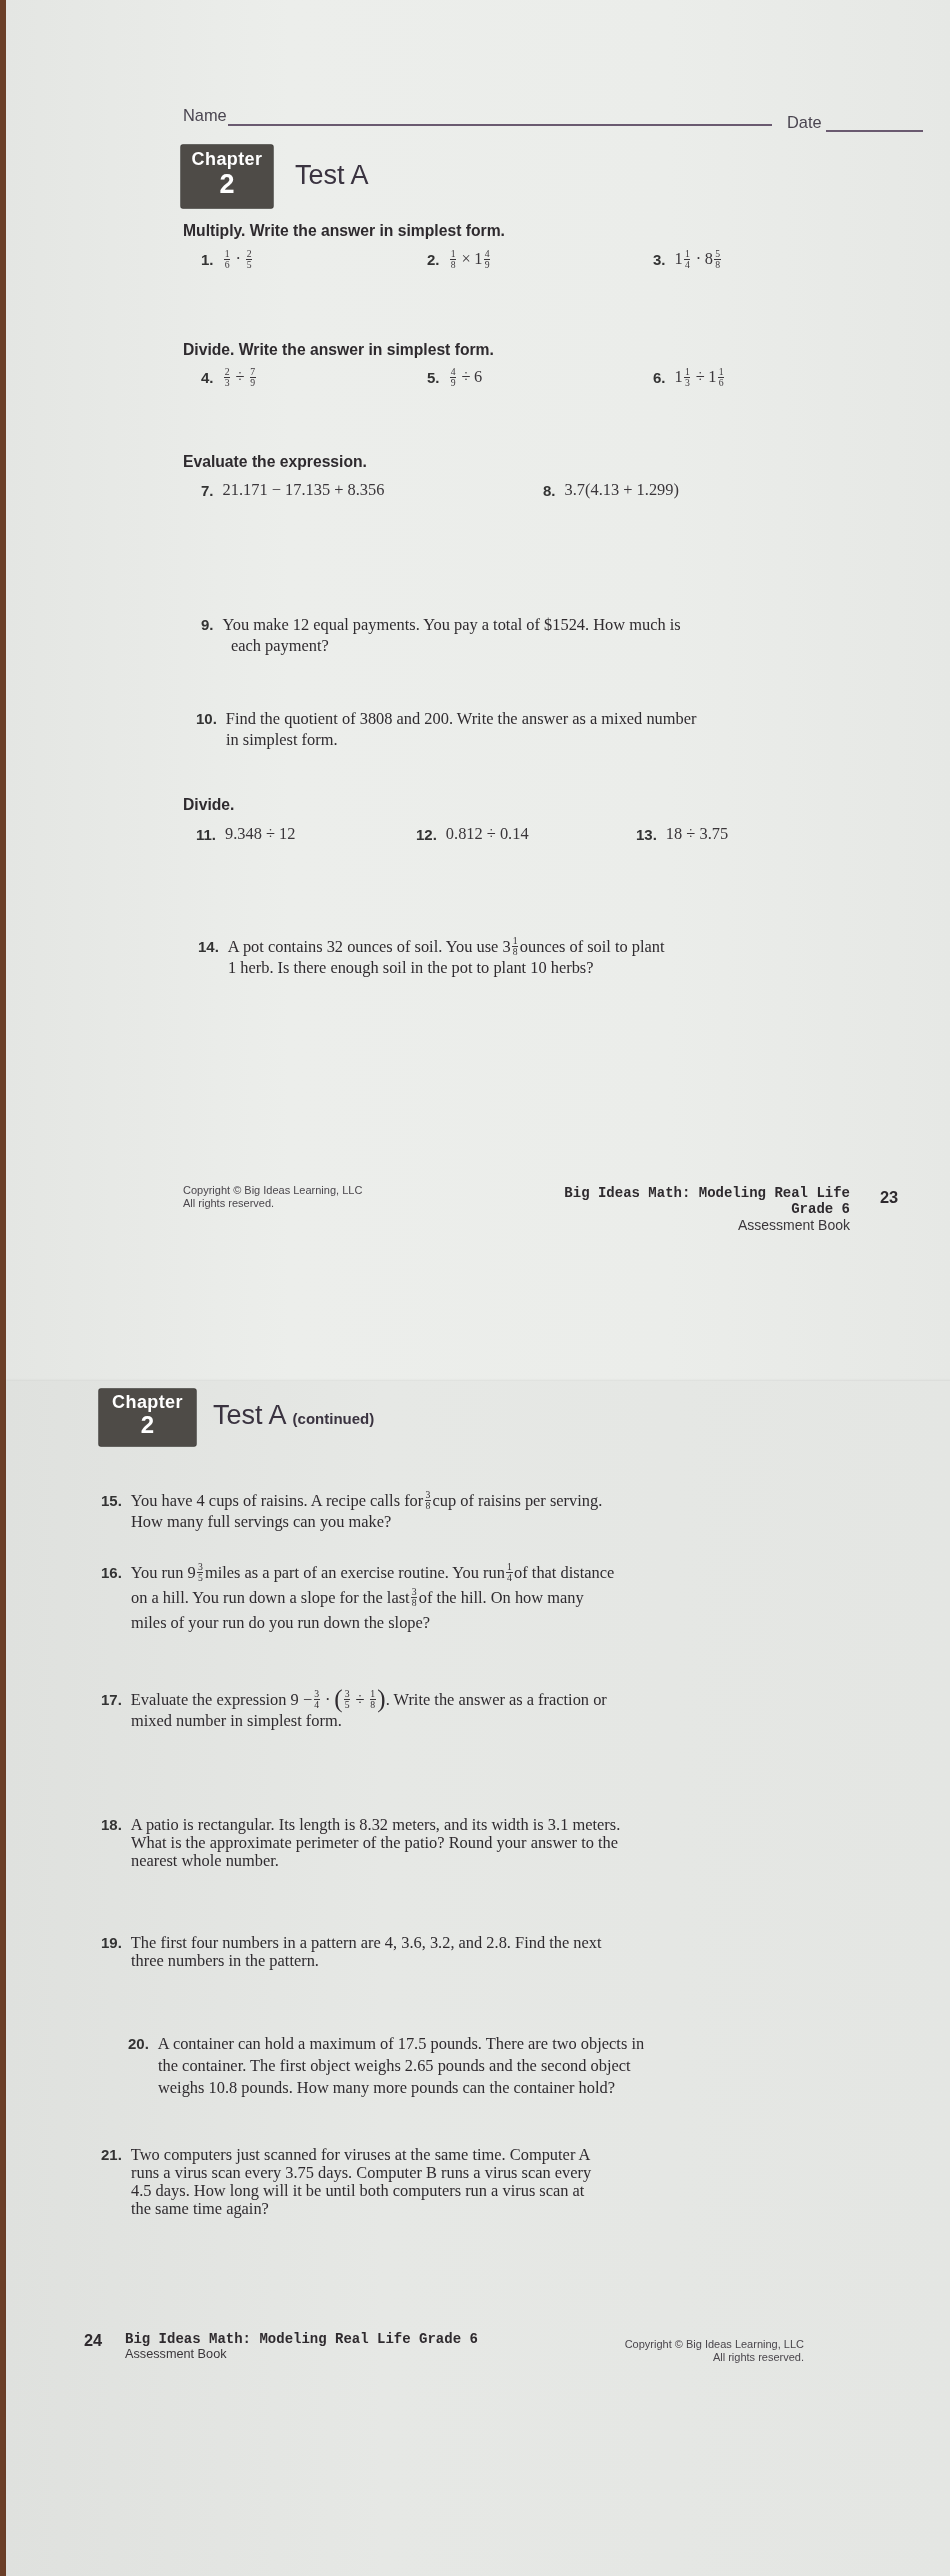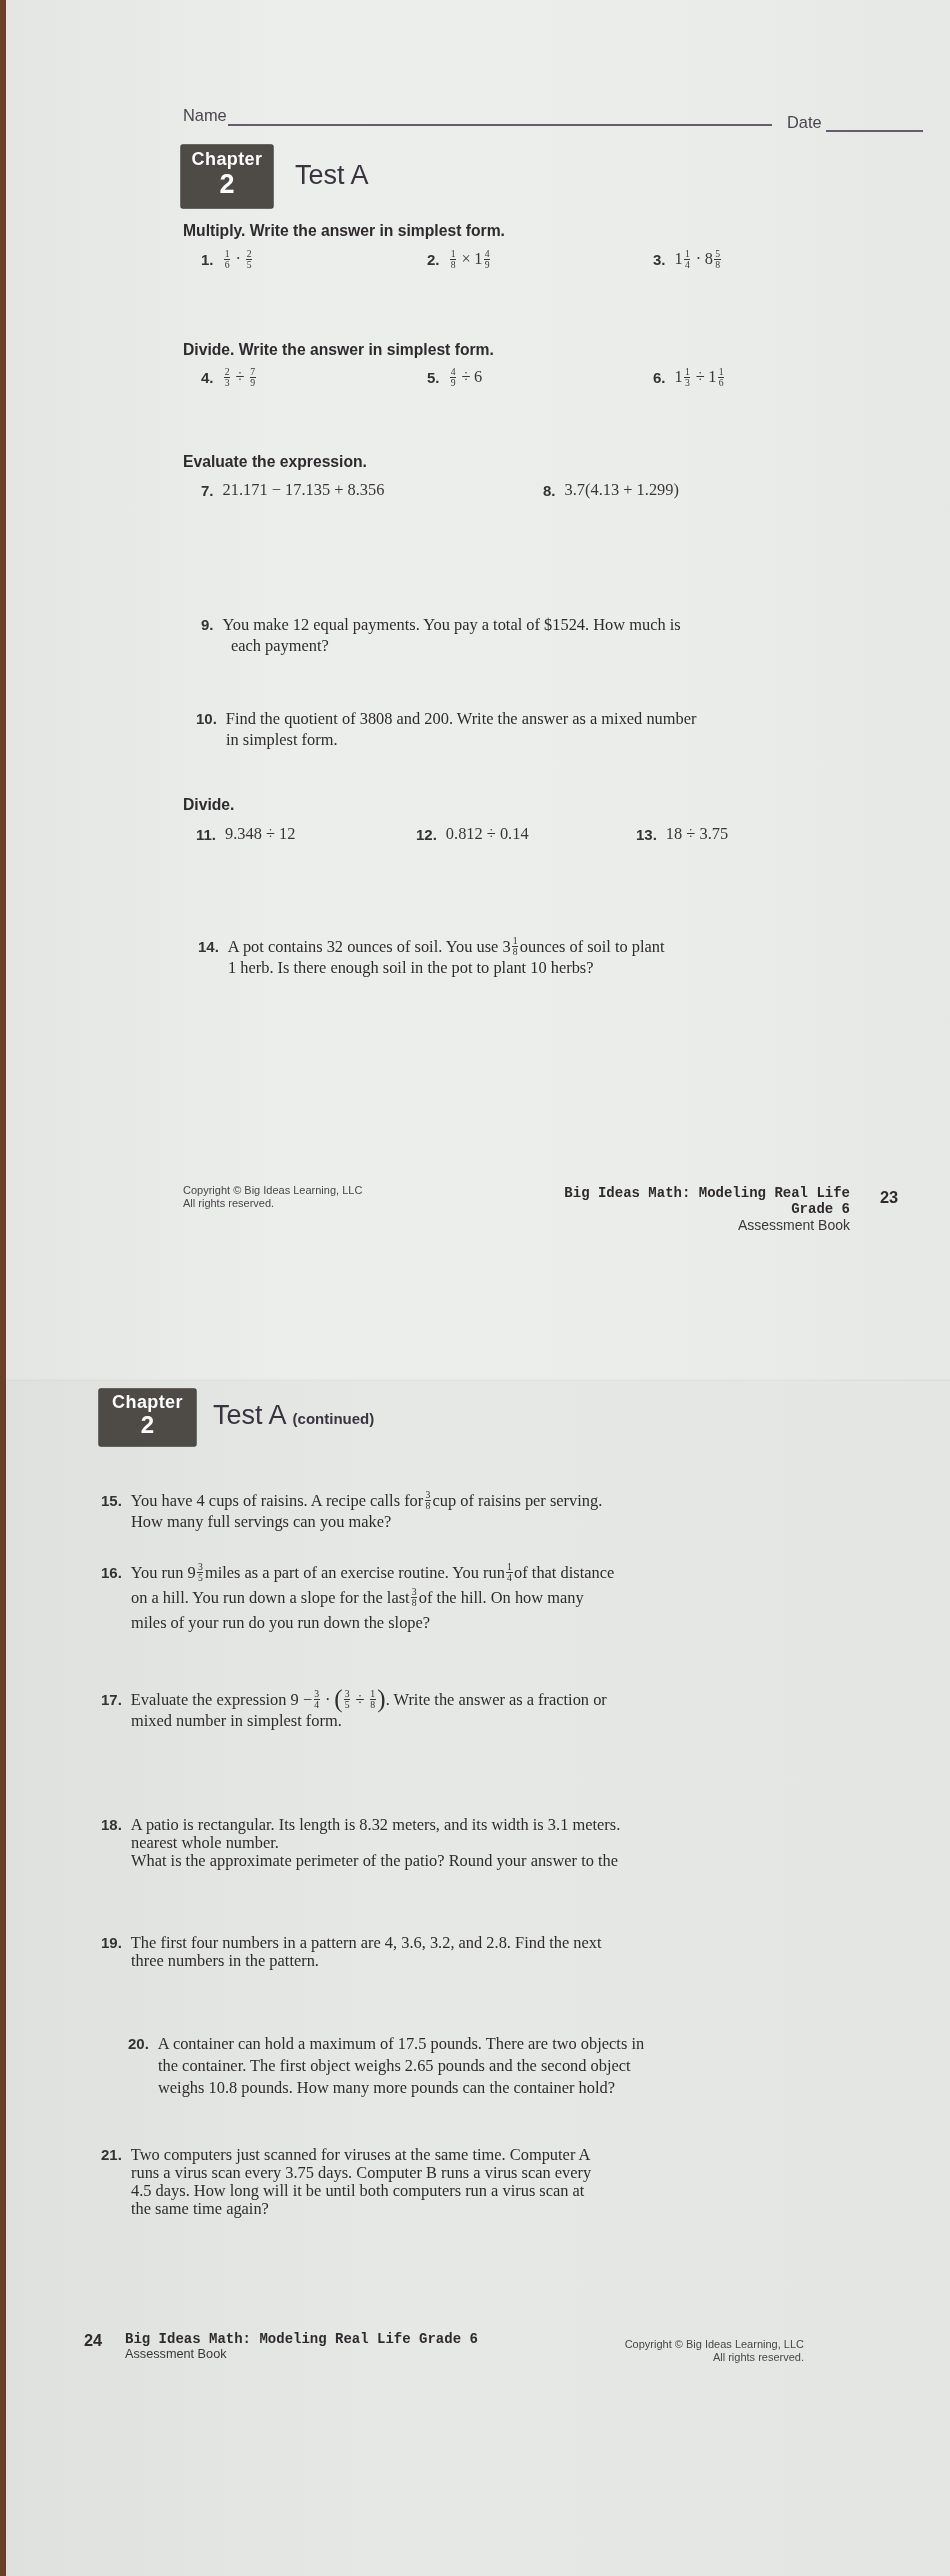--- a/index.html
+++ b/index.html
@@ -279,22 +279,22 @@
           <span class="den">8</span>
         </span>
       <span class="paren">)</span>
       <span>. Write the answer as a fraction or</span>
     </div>
     <div class="indent">mixed number in simplest form.</div>
   </div>
 
   <div class="abs qtext" style="left:95px; top:435px; width:671px; line-height:18px;">
     <div><span class="qnum">18.</span><span>A patio is rectangular. Its length is 8.32 meters, and its width is 3.1 meters.</span></div>
+    <div class="indent">What is the approximate perimeter of the patio? Round your answer to the</div>
     <div class="indent">nearest whole number.</div>
-    <div class="indent">What is the approximate perimeter of the patio? Round your answer to the</div>
   </div>
 
   <div class="abs qtext" style="left:95px; top:553px; width:671px; line-height:18px;">
     <div><span class="qnum">19.</span><span>The first four numbers in a pattern are 4, 3.6, 3.2, and 2.8. Find the next</span></div>
     <div class="indent">three numbers in the pattern.</div>
   </div>
 
   <div class="abs qtext" style="left:79px; top:652px; width:671px; line-height:22px;margin-left:43px;">
     <div><span class="qnum">20.</span><span>A container can hold a maximum of 17.5 pounds. There are two objects in</span></div>
     <div class="indent">the container. The first object weighs 2.65 pounds and the second object</div>

